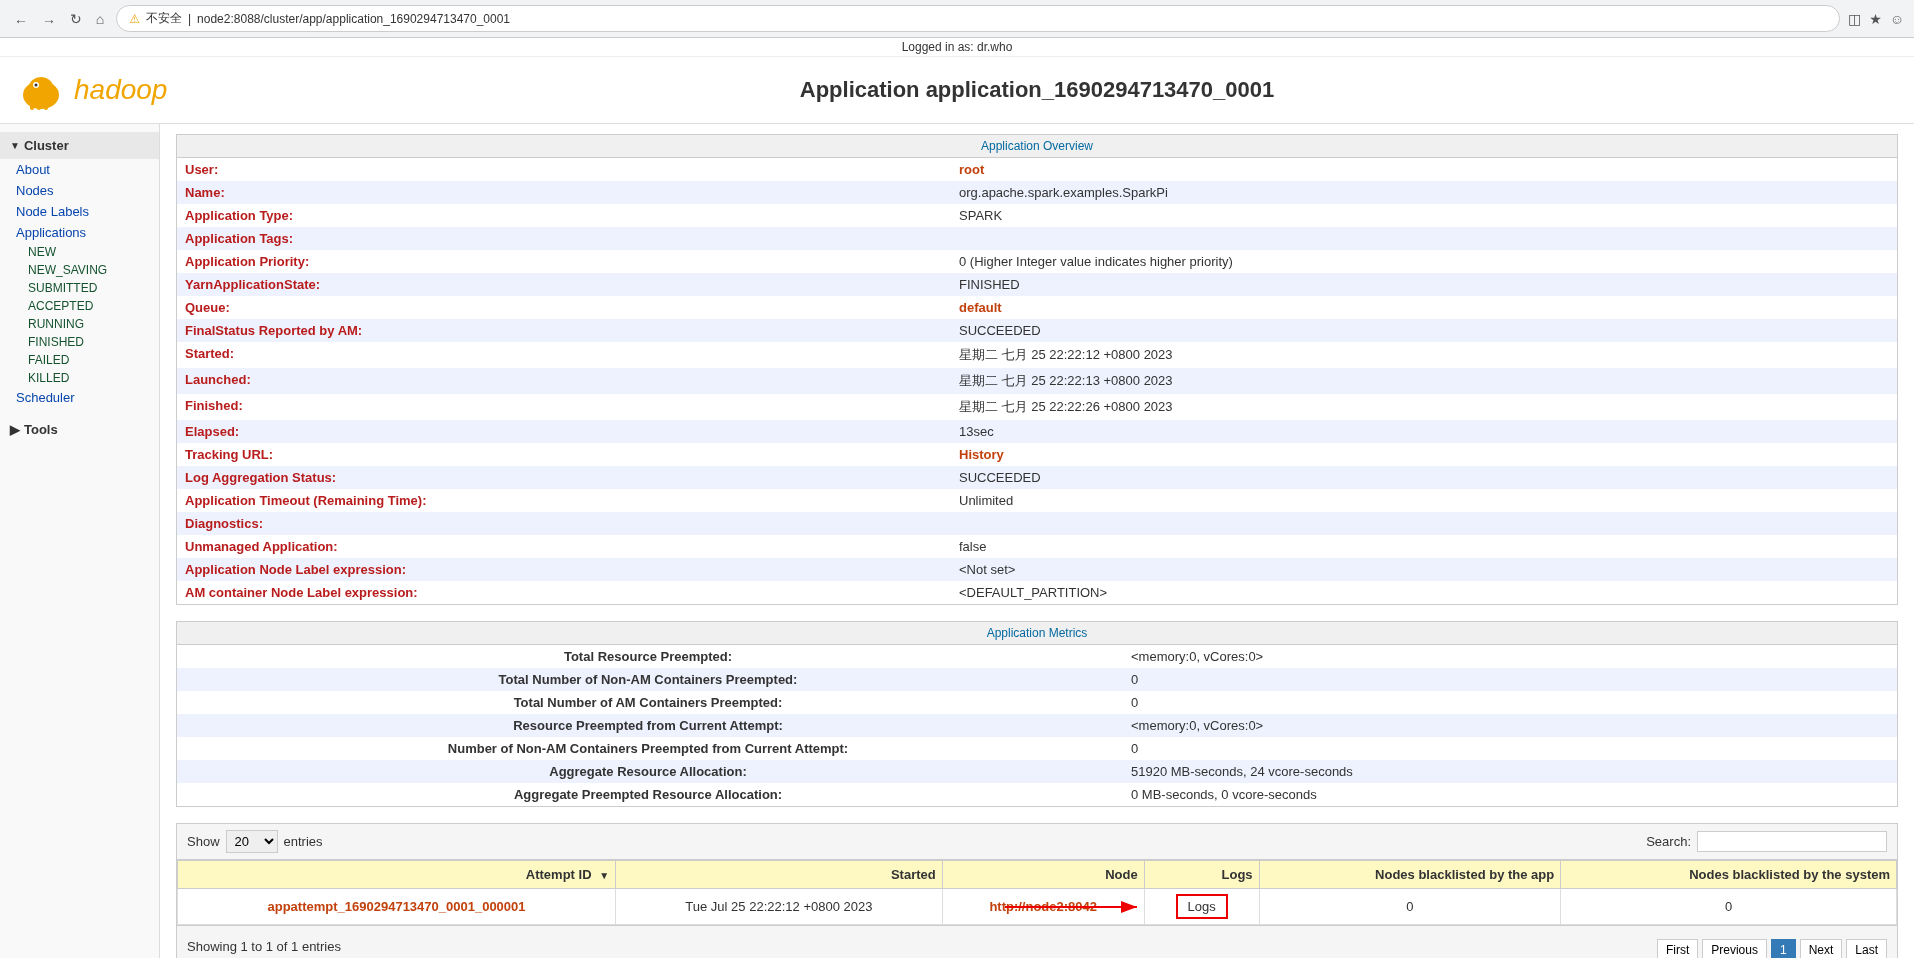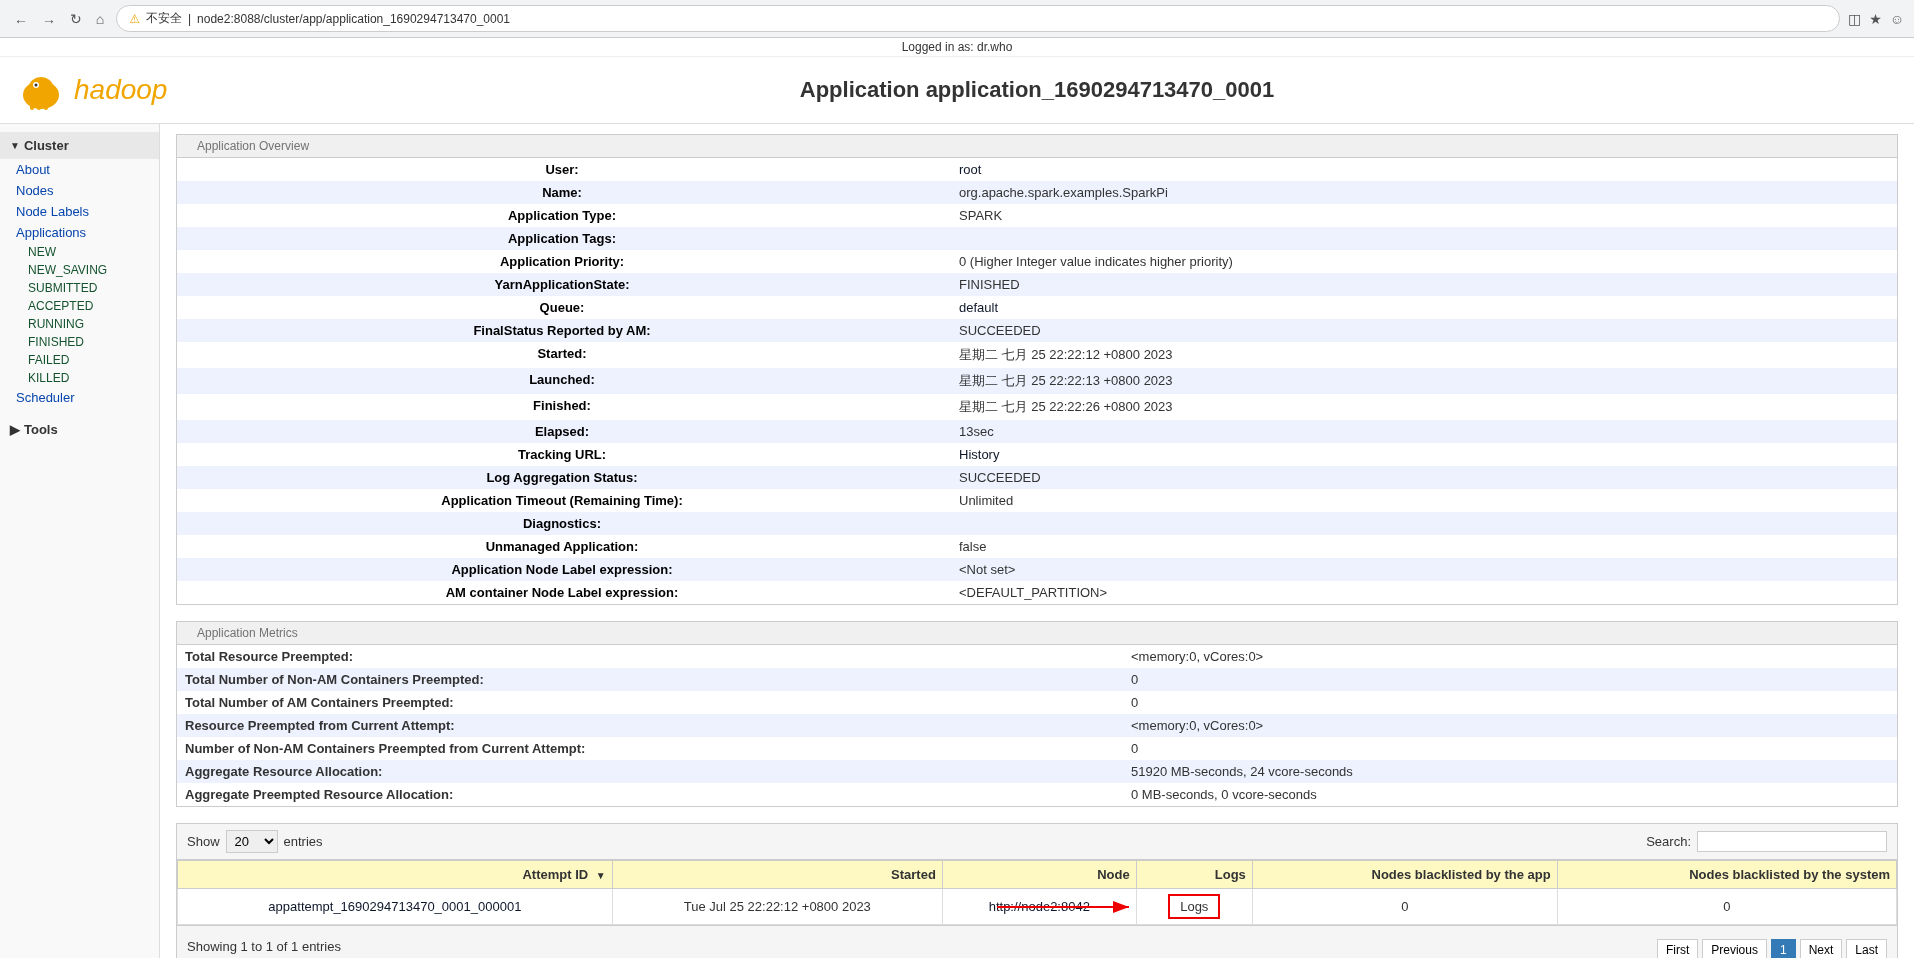--- a/index.html
+++ b/index.html
@@ -41,36 +41,36 @@
     }
 
     
     .content { flex: 1; padding: 10px 16px; background: #fff; }
 
     
     .info-panel {
       border: 1px solid #ccc; margin-bottom: 16px; background: #fff;
     }
     .panel-title {
-      text-align: left; padding: 4px 20px; font-size: 12px; color: #737373;
+      text-align: center; padding: 4px 20px; font-size: 12px; color: #0369a1;
       background: #f0f0f0; border-bottom: 1px solid #ccc;
     }
     .info-table { width: 100%; border-collapse: collapse; }
     .info-table tr { }
     .info-table tr:nth-child(even) { background: #eef2ff; }
     .info-table tr:nth-child(odd) { background: #fff; }
     .info-table td {
       padding: 4px 8px; vertical-align: top;
     }
     .info-table td.label {
-      text-align: center; font-weight: bold; width: 45%; color: #000000; white-space: nowrap;
+      text-align: left; font-weight: bold; width: 45%; color: #b91c1c; white-space: nowrap;
       padding-right: 12px;
     }
     .info-table td.value { color: #333; }
-    .link { color: #0f172a; text-decoration: none; cursor: pointer; }
+    .link { color: #c2410c; text-decoration: none; cursor: pointer; font-weight: bold; }
 
     
     .table-section { border: 1px solid #ccc; }
     .table-controls {
       display: flex; justify-content: space-between; align-items: center;
       padding: 6px 10px; background: #f5f5f5; border-bottom: 1px solid #ccc;
     }
     .show-entries { display: flex; align-items: center; gap: 6px; font-size: 13px; }
     .show-select { border: 1px solid #ccc; padding: 2px 4px; font-size: 13px; }
     .search-area { display: flex; align-items: center; gap: 6px; font-size: 13px; }
@@ -99,21 +99,21 @@
     .page-btn {
       border: 1px solid #ccc; padding: 3px 8px; background: #fff; cursor: pointer; font-size: 12px; margin-top: 7px;
     }
     .page-btn.active { background: #337ab7; color: #fff; border-color: #337ab7; }
 
     
     .metrics-table { width: 100%; border-collapse: collapse; }
     .metrics-table tr:nth-child(even) { background: #eef2ff; }
     .metrics-table tr:nth-child(odd) { background: #fff; }
     .metrics-table td { padding: 4px 8px; }
-    .metrics-table td.label { text-align: left; font-weight: bold; width: 55%; padding-right: 12px; white-space: nowrap; }
+    .metrics-table td.label { text-align: center; font-weight: bold; width: 55%; padding-right: 12px; white-space: nowrap; }
   </style>
 </head>
 <body>
 
 <div class="browser-bar">
   <div class="browser-controls">
     <button class="browser-btn">←</button>
     <button class="browser-btn">→</button>
     <button class="browser-btn">↻</button>
     <button class="browser-btn">⌂</button>

